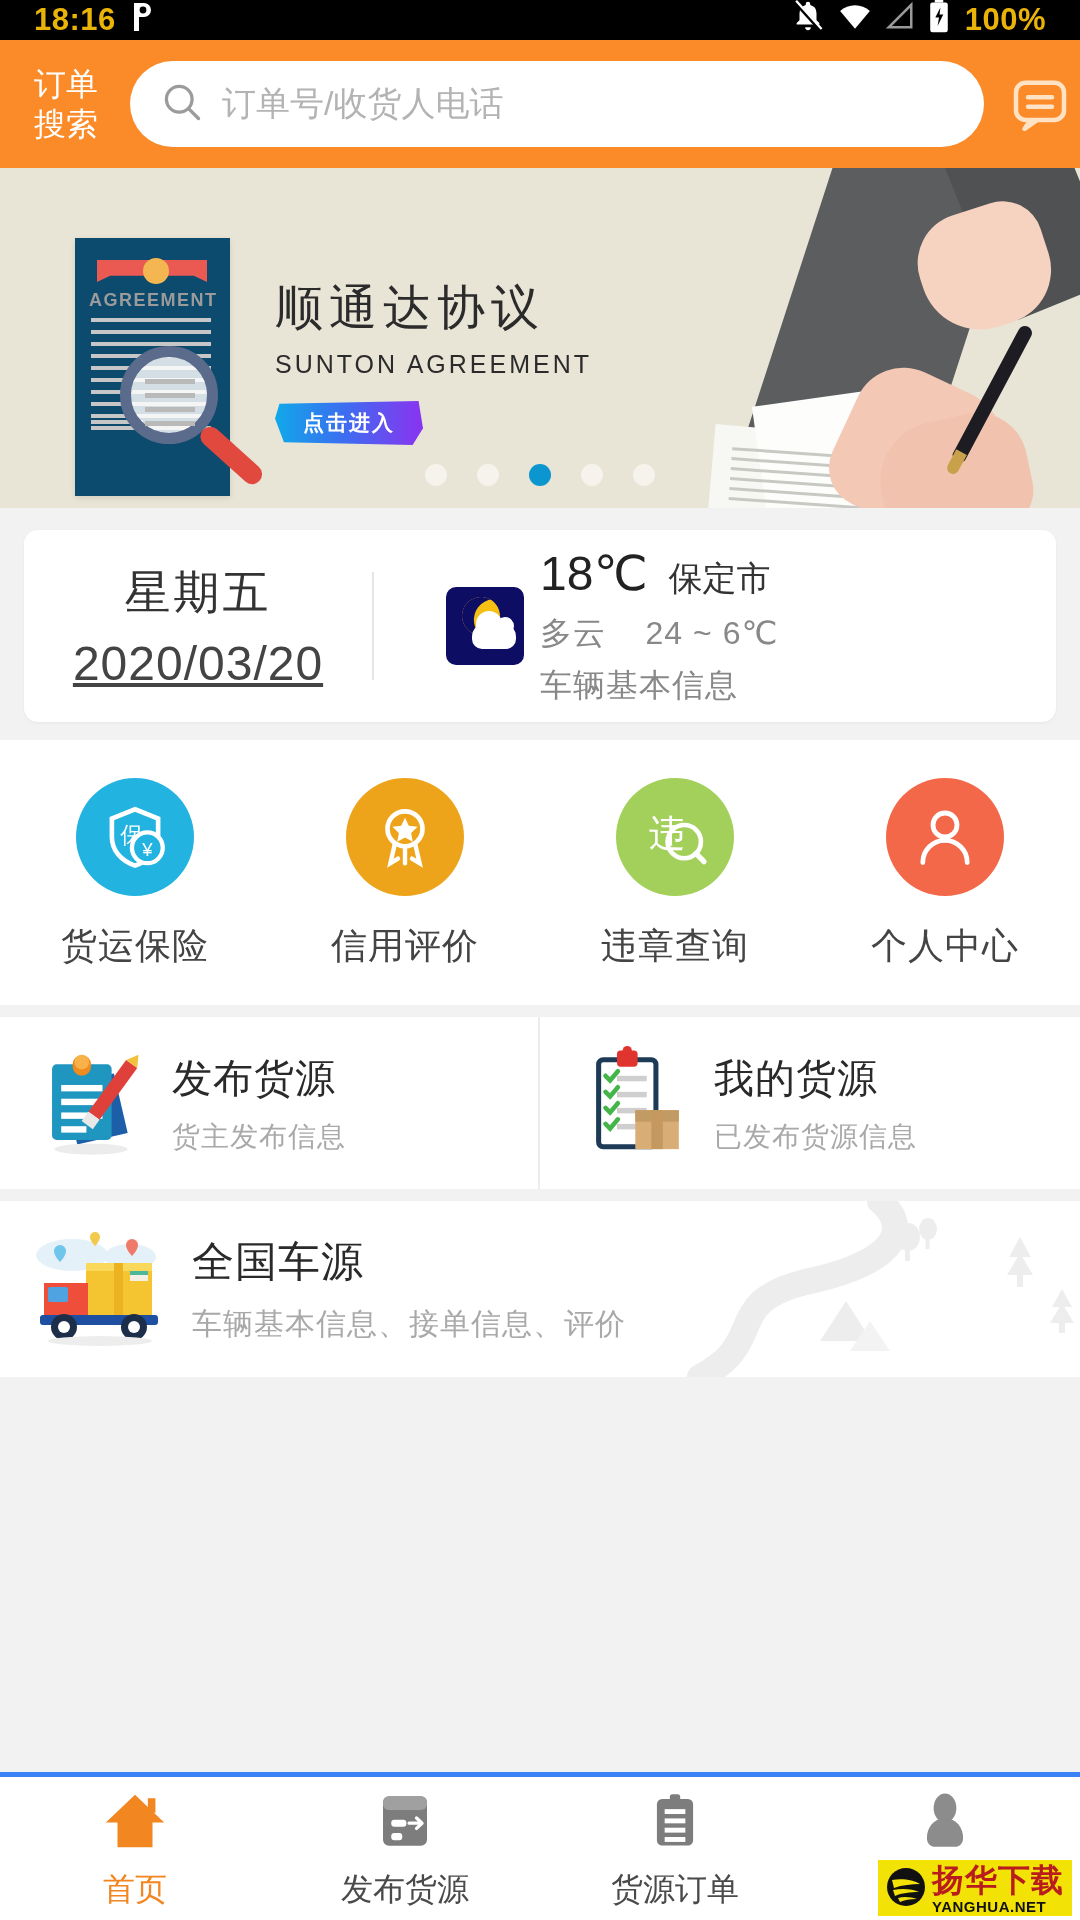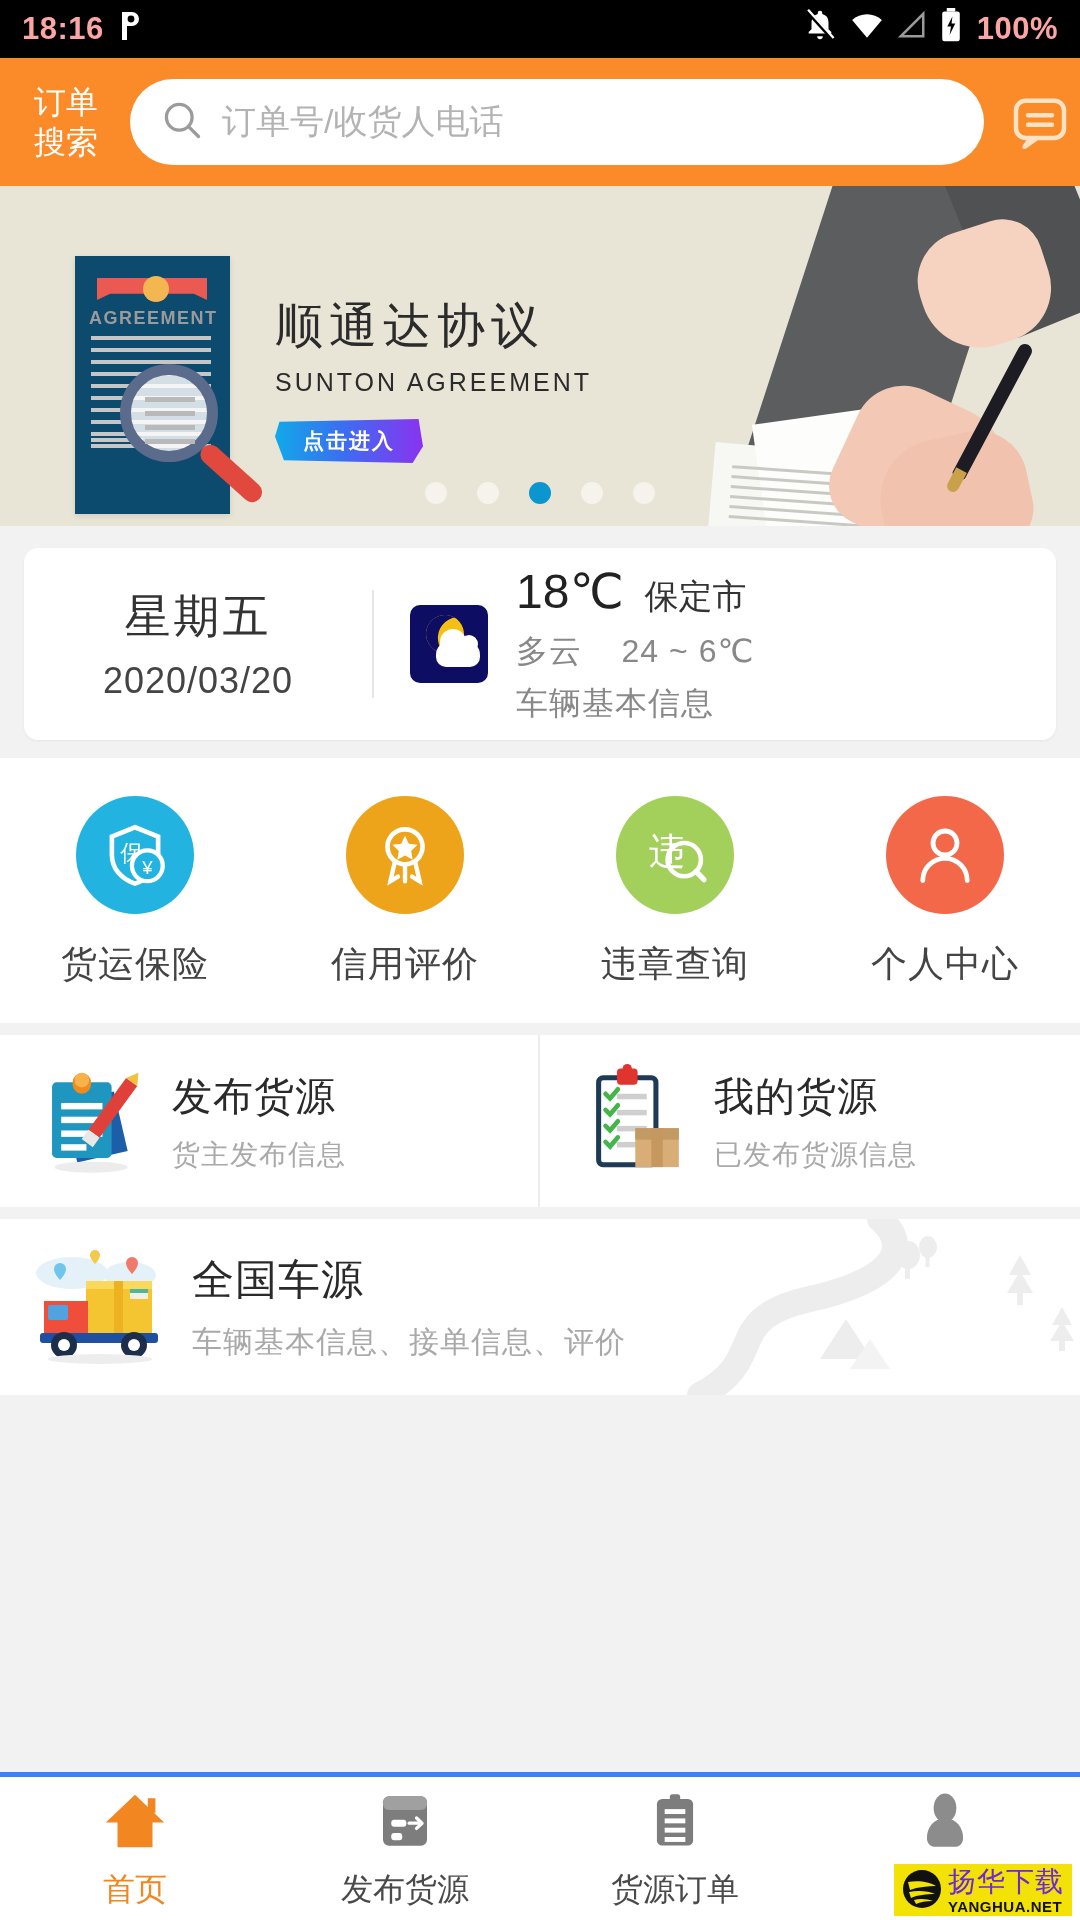--- a/index.html
+++ b/index.html
@@ -6,22 +6,22 @@
   html,body { width:1080px; height:1920px; }
   body {
     font-family:"Liberation Sans","DejaVu Sans",sans-serif;
     background:#f2f2f2;
     overflow:hidden;
     position:relative;
   }
 
   
   .statusbar{
-    height:58px; background:#000; color:#fca5a5;
-    display:flex; align-items:center; padding:0 22px;
+    height:40px; background:#000; color:#eab308;
+    display:flex; align-items:center; padding:0 34px;
     font-size:31px; font-weight:600; letter-spacing:0.5px;
   }
   .sb-left{display:flex;align-items:center;gap:14px;}
   .sb-spacer{flex:1;}
   .sb-right{display:flex;align-items:center;gap:13px;}
   .sb-icon{display:inline-block;}
   .p-badge{font-size:30px;font-weight:700;}
   .batt-pct{font-size:31px;font-weight:600;margin-left:2px;}
 
   
@@ -105,23 +105,23 @@
   .dot.active{background:#0b96cf;}
 
   
   .weather-wrap{background:#f2f2f2;padding:22px 24px 18px;}
   .weather{
     background:#fff;border-radius:14px;height:192px;
     display:flex;align-items:center;box-shadow:0 1px 3px rgba(0,0,0,.05);
   }
   .wx-left{width:348px;text-align:center;}
   .wx-day{font-size:46px;color:#333;letter-spacing:3px;}
-  .wx-date{font-size:36px;color:#444;margin-top:12px;letter-spacing:1px;}
+  .wx-date{font-size:48px;color:#444;margin-top:12px;letter-spacing:1px;text-decoration:underline;}
   .wx-div{width:2px;height:108px;background:#e6e6e6;}
-  .wx-right{display:flex;align-items:center;padding-left:36px;gap:28px;}
+  .wx-right{display:flex;align-items:center;padding-left:72px;gap:16px;}
   .wx-icon{width:78px;height:78px;border-radius:10px;background:#0d0d63;position:relative;flex:0 0 78px;}
   .wx-moon{position:absolute;left:16px;top:10px;width:38px;height:38px;border-radius:50%;
      background:#f5c013;box-shadow:12px 8px 0 -2px #0d0d63 inset;transform:rotate(-18deg);}
   .wx-cloud{position:absolute;left:26px;top:36px;width:44px;height:26px;background:#fff;border-radius:14px 14px 10px 10px;}
   .wx-cloud:before{content:"";position:absolute;left:4px;top:-12px;width:26px;height:26px;background:#fff;border-radius:50%;}
   .wx-cloud:after{content:"";position:absolute;right:2px;top:-6px;width:18px;height:18px;background:#fff;border-radius:50%;}
   .wx-l1{font-size:26px;margin-bottom:10px;}
   .wx-temp{font-size:48px;color:#222;font-weight:400;}
   .wx-city{font-size:34px;color:#333;margin-left:14px;}
   .wx-l2,.wx-l3{font-size:32px;color:#888;margin-top:8px;letter-spacing:1px;}
@@ -155,21 +155,21 @@
   }
   .tab{flex:1;display:flex;flex-direction:column;align-items:center;justify-content:center;gap:8px;}
   .tab-label{font-size:32px;color:#4a4a4a;}
   .tab.active .tab-label{color:#f28621;}
 
   .watermark{
     position:absolute;right:8px;bottom:4px;background:#f2e205;
     display:flex;align-items:center;gap:6px;padding:4px 8px 2px;
   }
   .wm-txt{display:flex;flex-direction:column;line-height:1;}
-  .wm-cn{font-size:28px;font-weight:400;color:#6d28d9;letter-spacing:1px;}
+  .wm-cn{font-size:32px;font-weight:700;color:#b91c1c;letter-spacing:1px;}
   .wm-en{font-size:15px;font-weight:700;color:#111;letter-spacing:.5px;margin-top:3px;}
 </style>
 </head>
 <body>
 
 <div class="statusbar">
   <div class="sb-left">
     <span>18:16</span>
     <span class="sb-icon p-badge">
       <svg width="26" height="32" viewBox="0 0 26 32">

